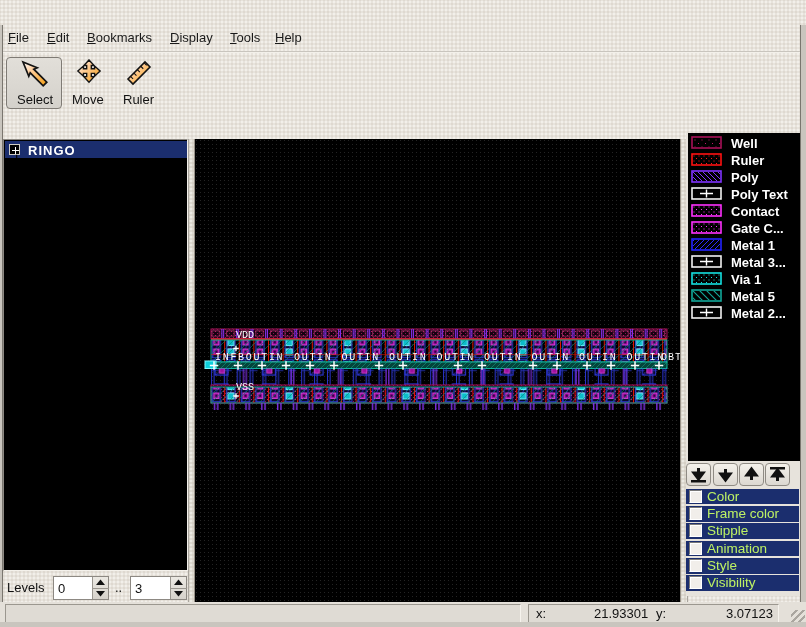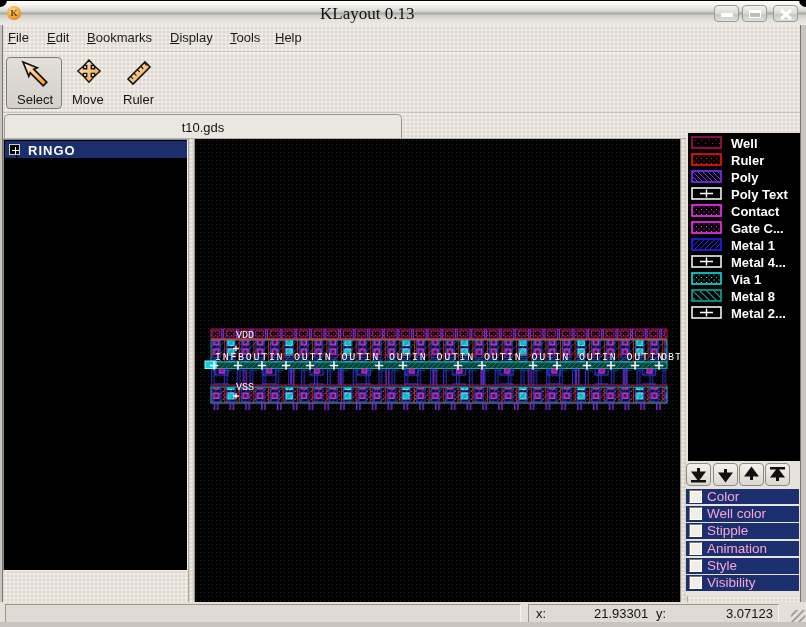--- a/index.html
+++ b/index.html
@@ -39,51 +39,34 @@
 #splitL{left:188px;top:139px;width:7px;height:463px;background-color:#ddd9d0;background-image:radial-gradient(circle,rgba(250,248,244,.7) 0.6px,transparent 1px),radial-gradient(circle,rgba(200,192,180,.5) 0.6px,transparent 1px);background-size:4px 4px,4px 4px;background-position:0 0,2px 2px;border-left:1px solid #a9a59e;border-right:1px solid #989288}
 #canvas{left:195px;top:139px;width:485px;height:546px;background:#000;overflow:hidden}
 #splitR{left:680px;top:139px;width:8px;height:463px;background-color:#ddd9d0;background-image:radial-gradient(circle,rgba(250,248,244,.7) 0.6px,transparent 1px),radial-gradient(circle,rgba(200,192,180,.5) 0.6px,transparent 1px);background-size:4px 4px,4px 4px;background-position:0 0,2px 2px;border-left:1px solid #989288;border-right:1px solid #a9a59e}
 #rpanel{left:686px;top:133px;width:114px;height:463px;background:#e7e3dc}
 #laylist{left:2px;top:0px;width:112px;height:328px;background:#000}
 .lrow{position:absolute;left:0;width:112px;height:17px}
 .lrow svg.sw{position:absolute;left:3px;top:1px}
 .lrow .lt{position:absolute;left:43px;top:1px;color:#fff;font-weight:bold;font-size:13px;white-space:nowrap}
 
 .abtn{position:absolute;top:330px;width:25px;height:23px;border:1px solid #8f8b84;border-radius:4px;background:linear-gradient(#f4f1eb,#dcd8d1)}
-.cbrow{position:absolute;left:0px;width:113px;height:15.8px;background:#1b2e6e;color:#f9a8d4;font-size:13.5px}
+.cbrow{position:absolute;left:0px;width:113px;height:15.8px;background:#1b2e6e;color:#bef264;font-size:13.5px}
 .cbrow .cb{position:absolute;left:3px;top:1px;width:13px;height:13px;background:#f1eeea;border:1px solid #777;border-bottom-color:#fff;border-right-color:#fff;box-shadow:inset 1px 1px 0 #fff}
 .cbrow span{position:absolute;left:21px;top:0px}
 
 #status{left:0;top:602px;width:806px;height:25px;background:#e4e0d9}
 .sbox{position:absolute;top:2px;height:19px;border:1px solid #9b978f;border-bottom-color:#f6f3ed;border-right-color:#f6f3ed;background:#dfdbd4}
 #status .txt{position:absolute;top:4px;font-size:13px;color:#111}
 #grip{position:absolute;right:1px;top:8px;width:14px;height:14px;background:repeating-linear-gradient(135deg,transparent 0 3px,#aaa69f 3px 5px)}
 
 #ledge{left:0;top:25px;width:3px;height:602px;background:#c9c5be;border-right:1px solid #7a766f}
 #redge{left:800px;top:25px;width:6px;height:602px;background:#c9c5be;border-left:1px solid #7a766f}
 #bedge{left:0;top:622px;width:806px;height:5px;background:#c9c5be}
 </style></head><body>
 <div id="win">
-  <div class="abs" id="title">
-    <div class="abs corner" style="left:0;border-radius:0 0 7px 0"></div>
-    <div class="abs corner" style="right:0;border-radius:0 0 0 7px"></div>
-    <div class="abs" id="ticon"></div>
-    <div class="abs" id="ttext">KLayout 0.13</div>
-    <div class="abs tbtn" style="left:714px">
-        <span style="left:6px;top:7px;width:12px;height:4px;background:#fff"></span>
-      </div>
-    <div class="abs tbtn" style="left:742px">
-        <span style="left:6px;top:4px;width:12px;height:8px;border:1.5px solid #fff;border-top-width:3px;background:#bdbdba"></span>
-      </div>
-    <div class="abs tbtn" style="left:773px">
-        <svg style="position:absolute;left:5px;top:3px" width="14" height="11" viewBox="0 0 14 11">
-          <path d="M2 1 L12 10 M12 1 L2 10" stroke="#fff" stroke-width="3.2"></path>
-        </svg>
-      </div>
-  </div>
   <div class="abs" id="toolbar">
     <div class="abs" style="left:0;top:1px;width:806px;height:1px;background:#c9c5be"></div>
       <div class="abs" style="left:0;top:2px;width:806px;height:1px;background:#f3f0ea"></div>
     <div class="abs" id="selbtn"></div>
     <svg class="abs" style="left:21px;top:10px" width="28" height="28" viewBox="0 0 28 28">
       <defs>
           <linearGradient id="og" x1="0" y1="0" x2="1" y2="1">
         <stop offset="0" stop-color="#fff"></stop>
             <stop offset="0.35" stop-color="#ffcf9e"></stop>
             <stop offset="1" stop-color="#f59d0e"></stop>
@@ -103,35 +86,48 @@
     <div class="abs tool-label" style="left:123px;top:41.5px">Ruler</div>
   </div>
   <div class="abs" id="menubar">
     <span style="left:8px"><u>F</u>ile</span>
     <span style="left:47px"><u>E</u>dit</span>
     <span style="left:87px"><u>B</u>ookmarks</span>
     <span style="left:170px"><u>D</u>isplay</span>
     <span style="left:230px"><u>T</u>ools</span>
     <span style="left:275px"><u>H</u>elp</span>
   </div>
-  <div class="abs" id="tabbar">
-    <div class="abs" style="left:0;top:0px;width:806px;height:1px;background:#c9c5be"></div>
-    <div class="abs" id="tab">
-        <div>t10.gds</div>
-      </div>
-    <div class="abs" id="tabline"></div>
-  </div>
 
   <div class="abs" id="lpanel">
     <div class="abs" id="ringo">
       <div class="abs exp">
           <i>+</i>
         </div>
         <b>RINGO</b>
     </div>
+  </div>
+  <div class="abs" id="levels">
+    <span class="abs" style="left:7px;top:9px">Levels</span>
+    <div class="spin" style="left:53px;width:56px">
+        <span class="num">0</span>
+        <span class="arr"></span>
+      <svg width="15" height="22" style="right:0.5px">
+          <path d="M7.5 2.5 L12 8 L3 8 Z" fill="#111"></path>
+          <path d="M7.5 19.5 L12 14 L3 14 Z" fill="#111"></path>
+        </svg>
+      </div>
+    <span class="abs" style="left:115px;top:9px">..</span>
+    <div class="spin" style="left:130px;width:57px">
+        <span class="num">3</span>
+        <span class="arr"></span>
+      <svg width="15" height="22" style="right:0.5px">
+          <path d="M7.5 2.5 L12 8 L3 8 Z" fill="#111"></path>
+          <path d="M7.5 19.5 L12 14 L3 14 Z" fill="#111"></path>
+        </svg>
+      </div>
   </div>
   <div class="abs" id="splitL"></div>
   <div class="abs" id="canvas">
   <svg width="485" height="463" viewBox="0 0 485 463">
     <defs>
       <pattern id="grid" width="4" height="4" patternUnits="userSpaceOnUse">
             <rect x="1" y="1" width="1" height="1" fill="#242424"></rect>
           </pattern>
       <pattern id="crimdot" width="4" height="4" patternUnits="userSpaceOnUse">
             <rect width="4" height="4" fill="#150110"></rect>
@@ -329,35 +325,35 @@
             <rect x="1" y="1" width="29" height="11" fill="#000" stroke="#2222ff" stroke-width="1.6"></rect>
             <rect x="2" y="2" width="27" height="9" fill="url(#plm1)"></rect>
           </svg>
           <div class="lt">Metal 1</div>
         </div>
       <div class="lrow" style="top:121px">
           <svg class="sw" width="31" height="13">
             <rect x="1" y="1" width="29" height="11" fill="#000" stroke="#f2f2f2" stroke-width="1.6"></rect>
             <path d="M9 6.5 L22 6.5 M15.5 2.5 L15.5 10.5" stroke="#fff" stroke-width="1.4"></path>
           </svg>
-          <div class="lt">Metal 4...</div>
+          <div class="lt">Metal 3...</div>
         </div>
       <div class="lrow" style="top:138px">
           <svg class="sw" width="31" height="13">
             <rect x="1" y="1" width="29" height="11" fill="#000" stroke="#14e0e0" stroke-width="1.6"></rect>
             <rect x="2" y="2" width="27" height="9" fill="url(#pdv)"></rect>
           </svg>
           <div class="lt">Via 1</div>
         </div>
       <div class="lrow" style="top:155px">
           <svg class="sw" width="31" height="13">
             <rect x="1" y="1" width="29" height="11" fill="#000" stroke="#11a89a" stroke-width="1.6"></rect>
             <rect x="2" y="2" width="27" height="9" fill="url(#plm2)"></rect>
           </svg>
-          <div class="lt">Metal 8</div>
+          <div class="lt">Metal 5</div>
         </div>
       <div class="lrow" style="top:172px">
           <svg class="sw" width="31" height="13">
             <rect x="1" y="1" width="29" height="11" fill="#000" stroke="#f2f2f2" stroke-width="1.6"></rect>
             <path d="M9 6.5 L22 6.5 M15.5 2.5 L15.5 10.5" stroke="#fff" stroke-width="1.4"></path>
           </svg>
           <div class="lt">Metal 2...</div>
         </div>
     </div>
     <div class="abs abtn" style="left:0px"><svg width="23" height="21">
@@ -373,21 +369,21 @@
     <div class="abs abtn" style="left:78.5px"><svg width="23" height="21">
           <rect x="4" y="3" width="15" height="2.5" fill="#111"></rect>
           <path d="M11.5 17 L11.5 12 M7 12 L16 12 L11.5 6 Z" stroke="#111" stroke-width="3" fill="#111"></path>
         </svg></div>
     <div class="cbrow" style="top:355.5px">
         <div class="cb"></div>
         <span>Color</span>
       </div>
     <div class="cbrow" style="top:373px">
         <div class="cb"></div>
-        <span>Well color</span>
+        <span>Frame color</span>
       </div>
     <div class="cbrow" style="top:390.3px">
         <div class="cb"></div>
         <span>Stipple</span>
       </div>
     <div class="cbrow" style="top:407.6px">
         <div class="cb"></div>
         <span>Animation</span>
       </div>
     <div class="cbrow" style="top:424.9px">

